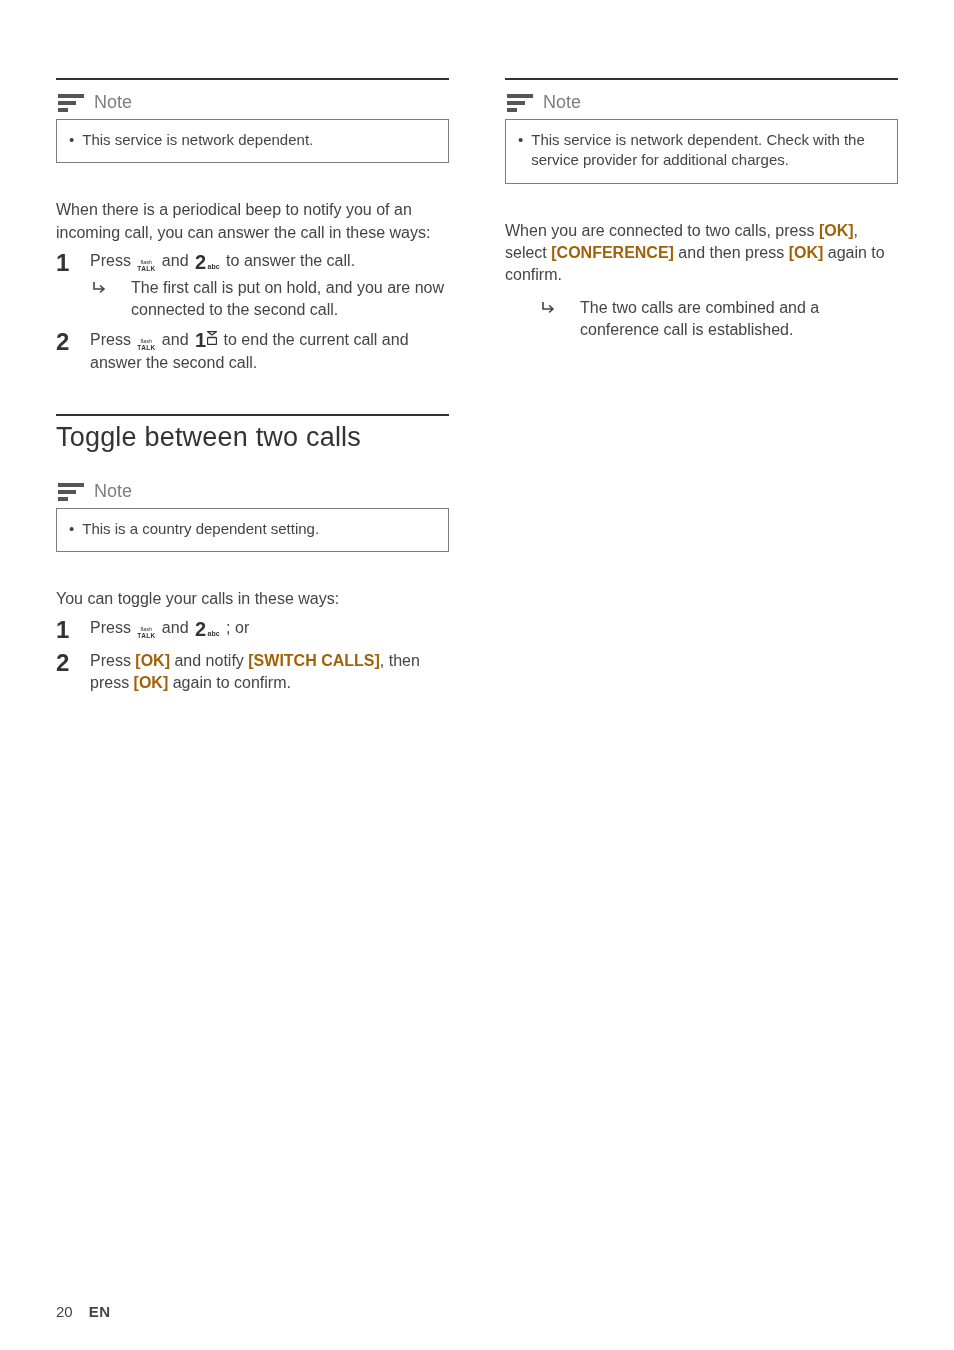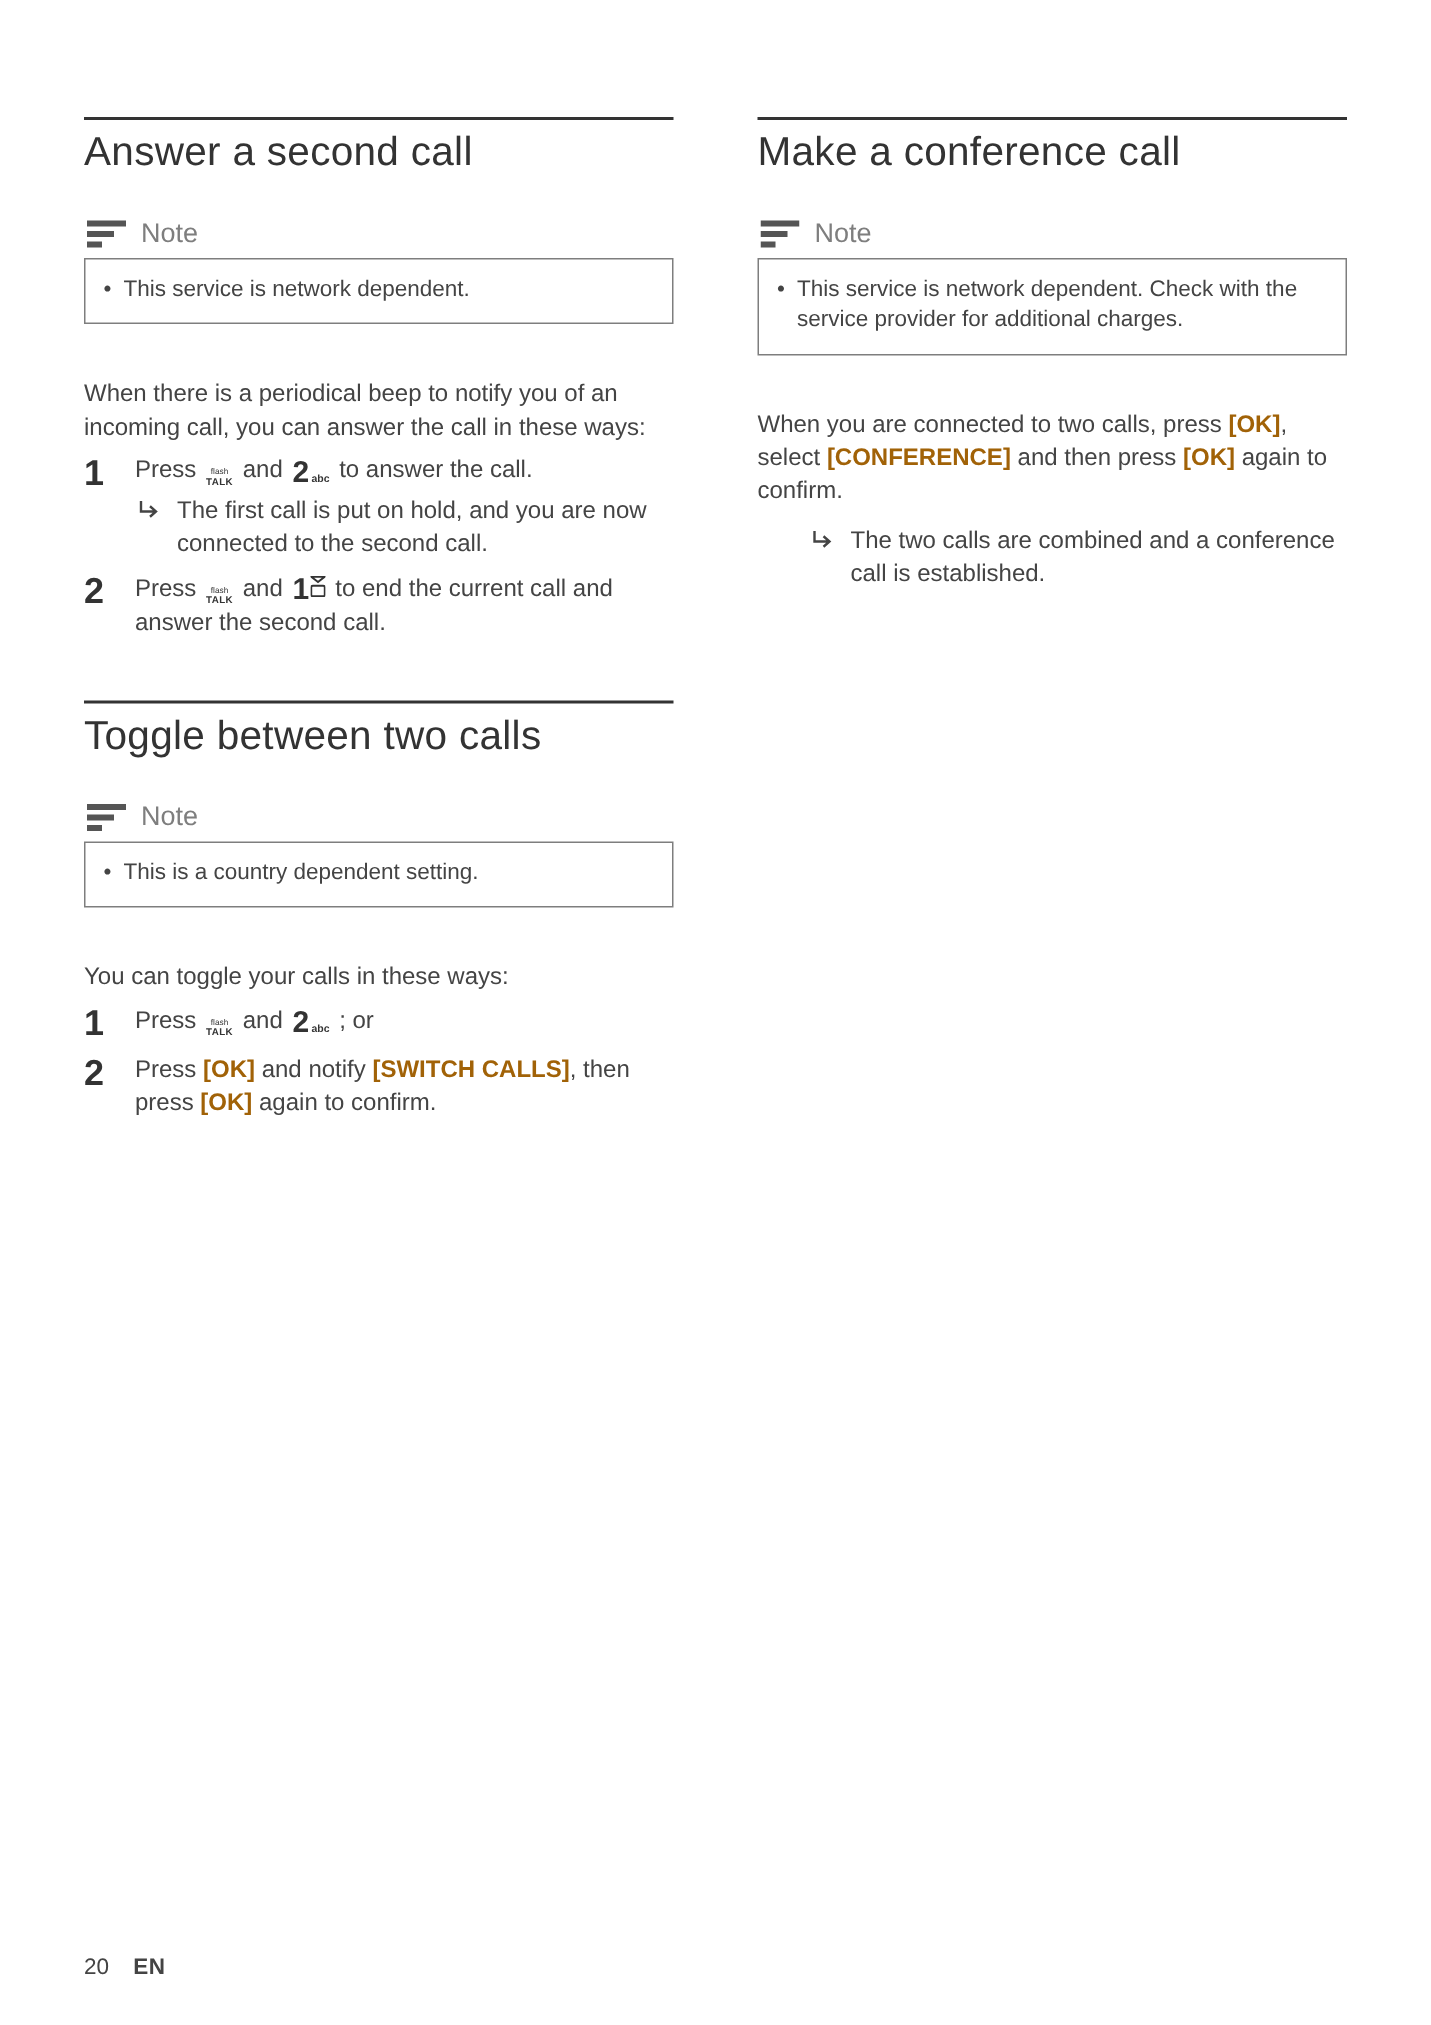--- a/index.html
+++ b/index.html
@@ -94,21 +94,21 @@
     line-height: 1.05;
   }
   .step-body {
     font-size: 16px;
     line-height: 1.4;
     color: #444;
     flex: 1 1 auto;
   }
   .result-row {
     display: flex;
-    gap: 10px;
+    gap: 23px;
     margin-top: 4px;
     padding-left: 2px;
   }
   .result-arrow {
     flex: 0 0 auto;
     width: 16px;
     padding-top: 2px;
   }
   .glyph-talk {
     display: inline-flex;
@@ -158,21 +158,20 @@
 </head>
 <body>
 
 <div class="page">
   <div class="columns">
 
     <div class="col">
 
       <div class="section">
         <div class="section-rule"></div>
-        <h2 class="heading">Answer a second call</h2>
 
         <div class="note-block">
           <div class="note-header">
             <span class="note-icon">
               <svg viewBox="0 0 26 22" width="26" height="22">
                 <rect x="0" y="3" width="26" height="4" fill="#555"></rect>
                 <rect x="0" y="10" width="18" height="4" fill="#555"></rect>
                 <rect x="0" y="17" width="10" height="4" fill="#555"></rect>
               </svg>
             </span>
@@ -279,21 +278,20 @@
 
         </div>
       </div>
 
     </div>
 
     <div class="col">
 
       <div class="section">
         <div class="section-rule"></div>
-        <h2 class="heading">Make a conference call</h2>
 
         <div class="note-block">
           <div class="note-header">
             <span class="note-icon">
               <svg viewBox="0 0 26 22" width="26" height="22">
                 <rect x="0" y="3" width="26" height="4" fill="#555"></rect>
                 <rect x="0" y="10" width="18" height="4" fill="#555"></rect>
                 <rect x="0" y="17" width="10" height="4" fill="#555"></rect>
               </svg>
             </span>

